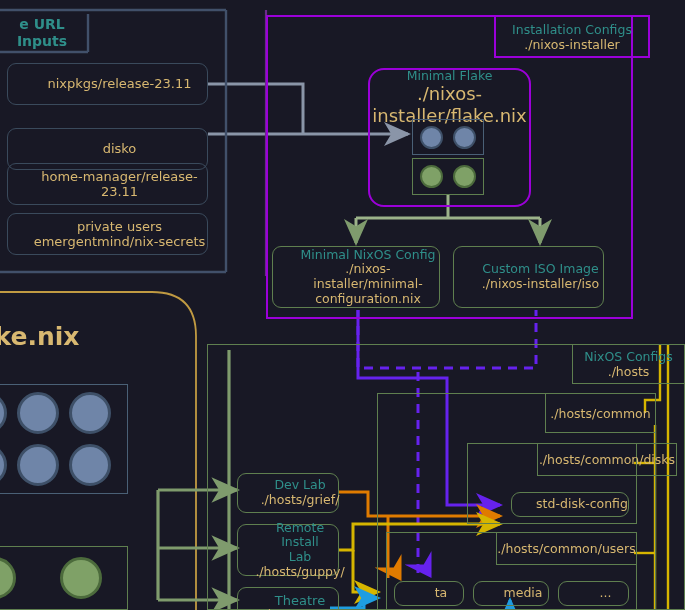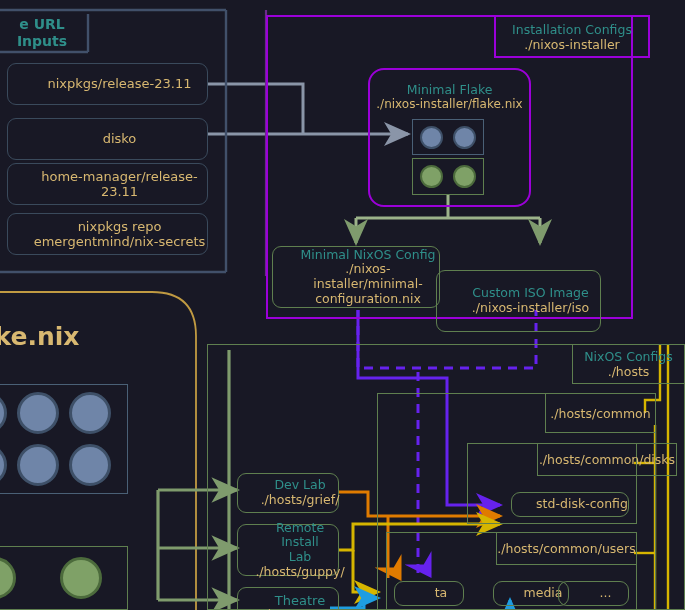--- a/index.html
+++ b/index.html
@@ -128,61 +128,61 @@
   </svg>
 
   <div class="grp-label" style="left:-4px;top:14px;width:92px;height:38px;font-size:14px;font-weight:bold;color:#2f8f8a;">
     <span>e URL Inputs</span>
   </div>
 
   <div class="node rnd" style="left:7px;top:63px;width:201px;height:42px;border:1.6px solid #3a4a5c;">
     <span class="pth" style="font-size:13px;">nixpkgs/release-23.11</span>
   </div>
 
-  <div class="node rnd" style="left:7px;top:118px;width:201px;height:42px;border:1.6px solid #3a4a5c;">
+  <div class="node rnd" style="left:7px;top:128px;width:201px;height:42px;border:1.6px solid #3a4a5c;">
     <span class="pth" style="font-size:13px;">disko</span>
   </div>
 
   <div class="node rnd" style="left:7px;top:163px;width:201px;height:42px;border:1.6px solid #3a4a5c;text-align:center;">
     <span class="pth" style="font-size:13px;">home-manager/release-23.11</span>
   </div>
 
   <div class="node rnd" style="left:7px;top:213px;width:201px;height:42px;border:1.6px solid #3a4a5c;">
-    <span class="pth" style="font-size:13px;">nixpkgs repo</span>
+    <span class="pth" style="font-size:13px;">private users</span>
     <span class="pth" style="font-size:13px;">emergentmind/nix-secrets</span>
   </div>
 
   <div class="cluster" style="left:266px;top:15px;width:367px;height:304px;border:2.2px solid #9b00d9;"></div>
 
   <div class="grp-label" style="left:494px;top:15px;width:156px;height:43px;border:2.2px solid #9b00d9;">
     <span class="ttl" style="font-size:12.5px;">Installation Configs</span>
     <span class="pth" style="font-size:12.5px;">./nixos-installer</span>
   </div>
 
   <div class="cluster rnd" style="left:368px;top:68px;width:163px;height:139px;border:2.2px solid #9b00d9;border-radius:16px;"></div>
   <div class="grp-label" style="left:368px;top:80px;width:163px;height:34px;">
     <span class="ttl" style="font-size:12.5px;">Minimal Flake</span>
-    <span class="pth" style="font-size:12px;">./nixos-installer/flake.nix</span>
+    <span class="pth" style="font-size:18px;">./nixos-installer/flake.nix</span>
   </div>
   <div class="dots-box" style="left:412px;top:119px;width:72px;height:36px;border:1.6px solid #4a6076;">
     <span class="dot" style="width:23px;height:23px;background:#6f85a8;border:2.4px solid #3e5068;"></span>
     <span class="dot" style="width:23px;height:23px;background:#6f85a8;border:2.4px solid #3e5068;"></span>
   </div>
   <div class="dots-box" style="left:412px;top:158px;width:72px;height:37px;border:1.6px solid #5f7f4f;">
     <span class="dot" style="width:23px;height:23px;background:#7fa167;border:2.4px solid #4c6b3c;"></span>
     <span class="dot" style="width:23px;height:23px;background:#7fa167;border:2.4px solid #4c6b3c;"></span>
   </div>
 
   <div class="node rnd" style="left:272px;top:246px;width:168px;height:62px;border:1.8px solid #5f7f4f;">
     <span class="ttl" style="font-size:12.5px;">Minimal NixOS Config</span>
     <span class="pth" style="font-size:12.5px;">./nixos-installer/minimal-</span>
     <span class="pth" style="font-size:12.5px;">configuration.nix</span>
   </div>
 
-  <div class="node rnd" style="left:436px;top:246px;width:165px;height:62px;border:1.8px solid #5f7f4f;margin-top:24px;">
+  <div class="node rnd" style="left:453px;top:246px;width:151px;height:62px;border:1.8px solid #5f7f4f;">
     <span class="ttl" style="font-size:12.5px;">Custom ISO Image</span>
     <span class="pth" style="font-size:12.5px;">./nixos-installer/iso</span>
   </div>
 
   <div class="grp-label" style="left:-8px;top:318px;width:90px;height:38px;font-size:25px;font-weight:bold;color:#d8b871;">
     <span>ke.nix</span>
   </div>
 
   <div class="dots-box" style="left:-52px;top:384px;width:180px;height:110px;border:1.6px solid #4a6076;gap:0;flex-wrap:wrap;
               padding:0;align-content:center;justify-content:center;">
@@ -237,20 +237,20 @@
   </div>
 
   <div class="cluster" style="left:386px;top:532px;width:251px;height:78px;border:1.8px solid #5f7f4f;"></div>
   <div class="grp-label" style="left:496px;top:532px;width:141px;height:33px;border:1.8px solid #5f7f4f;">
     <span class="pth" style="font-size:12.5px;">./hosts/common/users</span>
   </div>
 
   <div class="node rnd" style="left:394px;top:581px;width:70px;height:25px;border:1.6px solid #5f7f4f;">
     <span class="pth" style="font-size:12.5px;">ta</span>
   </div>
-  <div class="node rnd" style="left:473px;top:581px;width:76px;height:25px;border:1.6px solid #5f7f4f;margin-left:20px;">
+  <div class="node rnd" style="left:473px;top:581px;width:76px;height:25px;border:1.6px solid #5f7f4f;">
     <span class="pth" style="font-size:12.5px;">media</span>
   </div>
   <div class="node rnd" style="left:558px;top:581px;width:71px;height:25px;border:1.6px solid #5f7f4f;">
     <span class="pth" style="font-size:12.5px;">...</span>
   </div>
 
 </div>
 
 </body></html>

